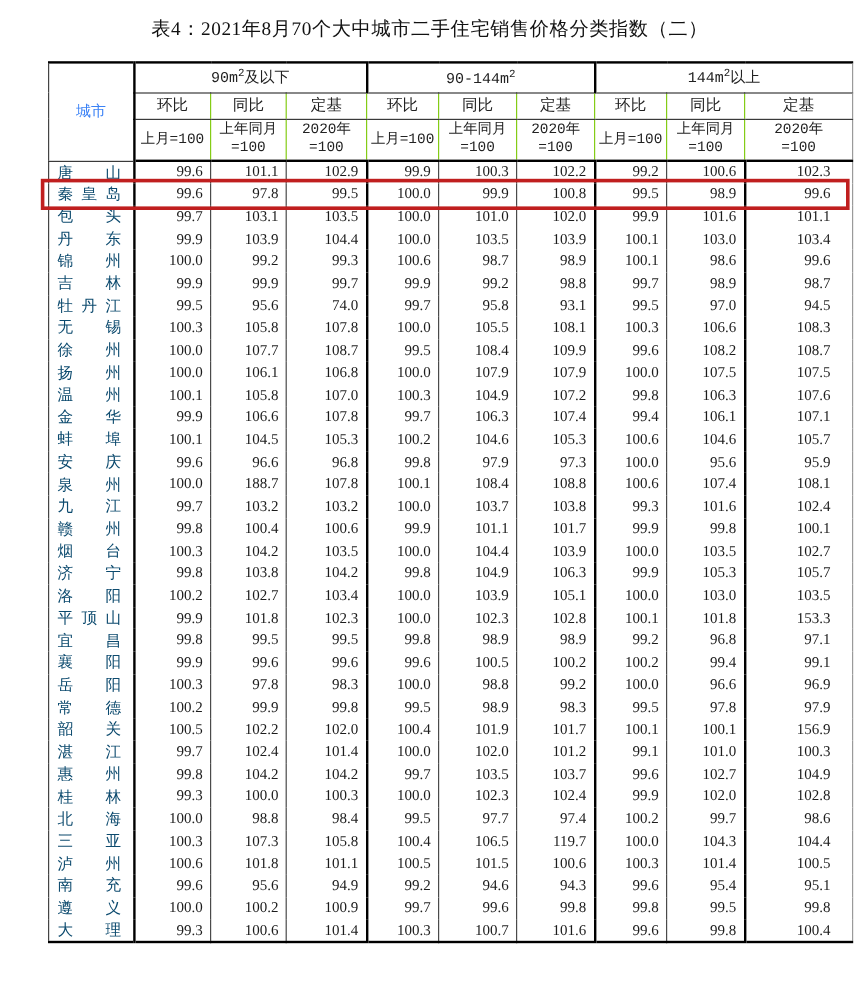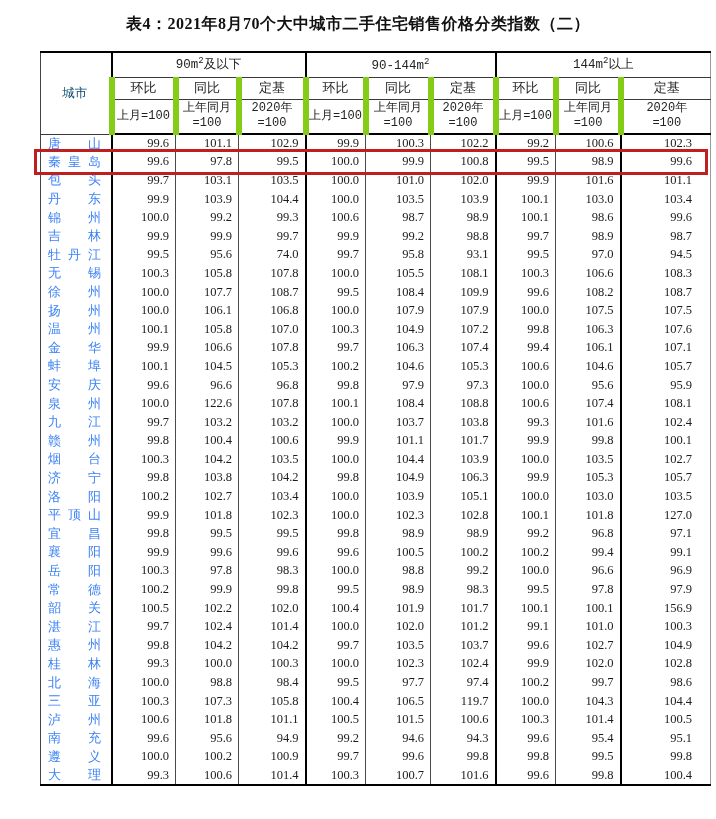--- a/index.html
+++ b/index.html
@@ -5,21 +5,21 @@
   html,body{margin:0;padding:0;background:#fff;}
   body{
     width:716px;height:819px;overflow:hidden;position:relative;
     font-family:"Liberation Serif","DejaVu Serif",serif;
     color:#1c1c1c;
   }
   .page-title{
     margin:14px 0 16px 0;
     text-align:center;
     font-size:16px;
-    font-weight:bold;
+    font-weight:normal;
     color:#111;
     letter-spacing:.5px;
   }
   .table-wrap{position:relative;}
   table.idx{
     border-collapse:collapse;
     table-layout:fixed;
     margin-left:40px;
     width:670px;
     border-top:2.5px solid #000;
@@ -31,44 +31,44 @@
   
   thead th{font-weight:normal;color:#222;padding:0;font-family:Liberation Mono, monospace;}
   tr.group-row th{height:25px;border-bottom:1px solid #3a3a3a;font-size:12.5px;}
   tr.sub-top th{height:22px;border-bottom:1px solid #3a3a3a;font-size:13px;}
   tr.sub-bottom th{height:35px;border-bottom:2px solid #000;font-size:12px;line-height:1.25;}
   tr.sub-bottom th .l1,tr.sub-bottom th .l2{display:block;}
   tr.sub-bottom th .l2:empty{display:none;}
   th.city-head{
     border-right:2.2px solid #000;
     border-bottom:2px solid #000;
-    font-size:13px;color:#0c4a6e;
+    font-size:13px;color:#3b82f6;
   }
   sup{font-size:9px;}
   
   td,th{box-sizing:border-box;}
   .gs{border-left:2.2px solid #000;}
   .hs{border-left:2.6px solid #000;}
   tbody td{border-left:1px solid #4a4a4a;}
-  thead tr.sub-top th,thead tr.sub-bottom th{border-left:6px solid #84cc16;text-align:center;}
+  thead tr.sub-top th,thead tr.sub-bottom th{border-left:1px solid #84cc16;text-align:center;}
   thead th.gs,tbody td.gs{border-left:2.2px solid #000;}
   thead th.hs,tbody td.hs{border-left:2.6px solid #000;}
   
   tbody th.city-cell{
     border-right:2.2px solid #000;
     font-weight:normal;text-align:left;padding:0 0 0 7px;
   }
   tbody tr{height:18.6px;}
   tbody td{
     text-align:right;padding:0 6px 0 0;
     font-size:12.5px;white-space:nowrap;
   }
   tbody td.last{padding-right:18px;}
   .city-text{
-    display:inline-block;width:53px;font-size:13px;color:#3b82f6;
+    display:inline-block;width:53px;font-size:13px;color:#0c4a6e;
     text-align:justify;text-align-last:justify;text-justify:inter-character;
   }
   
   .hl-box{
     position:absolute;
     border:3px solid #c01f1f;
     box-sizing:border-box;
     pointer-events:none;
     background:transparent;
   }
@@ -311,21 +311,21 @@
           <td class="gs">99.8</td>
           <td>97.9</td>
           <td>97.3</td>
           <td class="gs">100.0</td>
           <td>95.6</td>
           <td class="hs last">95.9</td>
         </tr>
         <tr>
     <th class="city-cell"><span class="city-text">泉州</span></th>
   <td class="gs">100.0</td>
-          <td>122.6</td>
+          <td>188.7</td>
           <td>107.8</td>
           <td class="gs">100.1</td>
           <td>108.4</td>
           <td>108.8</td>
           <td class="gs">100.6</td>
           <td>107.4</td>
           <td class="hs last">108.1</td>
         </tr>
         <tr>
     <th class="city-cell"><span class="city-text">九江</span></th>
@@ -390,21 +390,21 @@
         <tr>
     <th class="city-cell"><span class="city-text">平顶山</span></th>
   <td class="gs">99.9</td>
           <td>101.8</td>
           <td>102.3</td>
           <td class="gs">100.0</td>
           <td>102.3</td>
           <td>102.8</td>
           <td class="gs">100.1</td>
           <td>101.8</td>
-          <td class="hs last">127.0</td>
+          <td class="hs last">153.3</td>
         </tr>
         <tr>
     <th class="city-cell"><span class="city-text">宜昌</span></th>
   <td class="gs">99.8</td>
           <td>99.5</td>
           <td>99.5</td>
           <td class="gs">99.8</td>
           <td>98.9</td>
           <td>98.9</td>
           <td class="gs">99.2</td>

